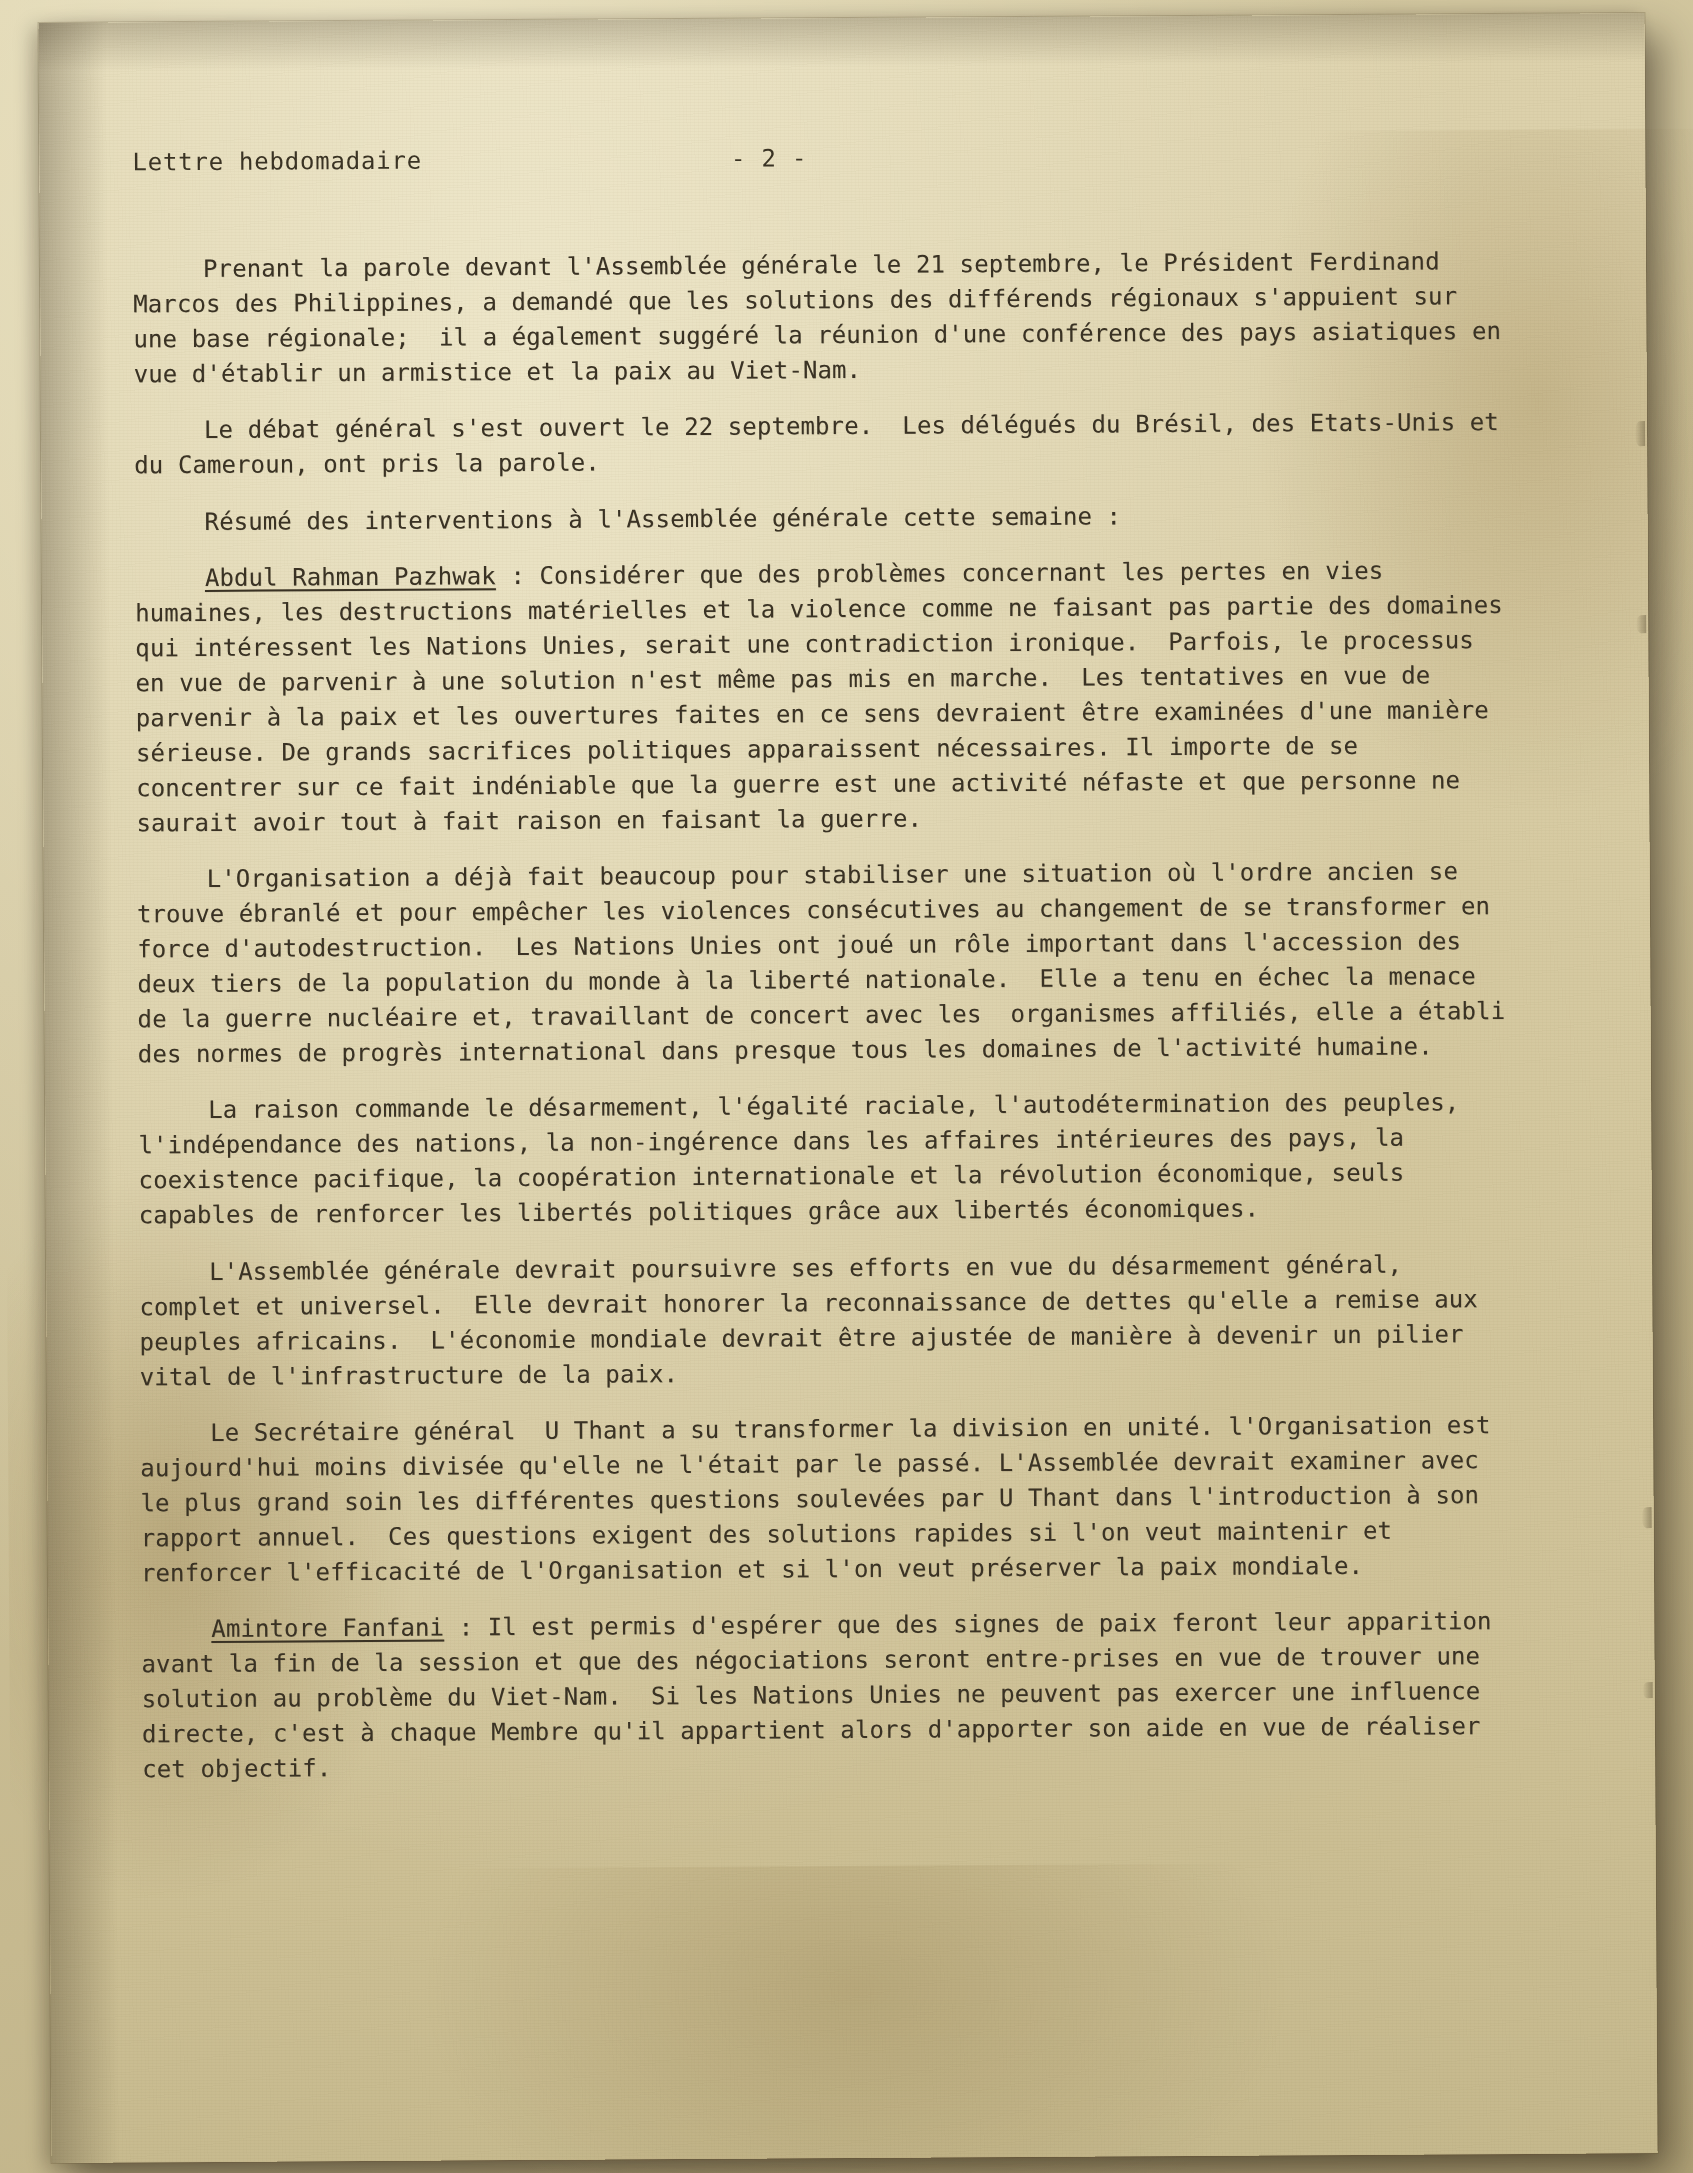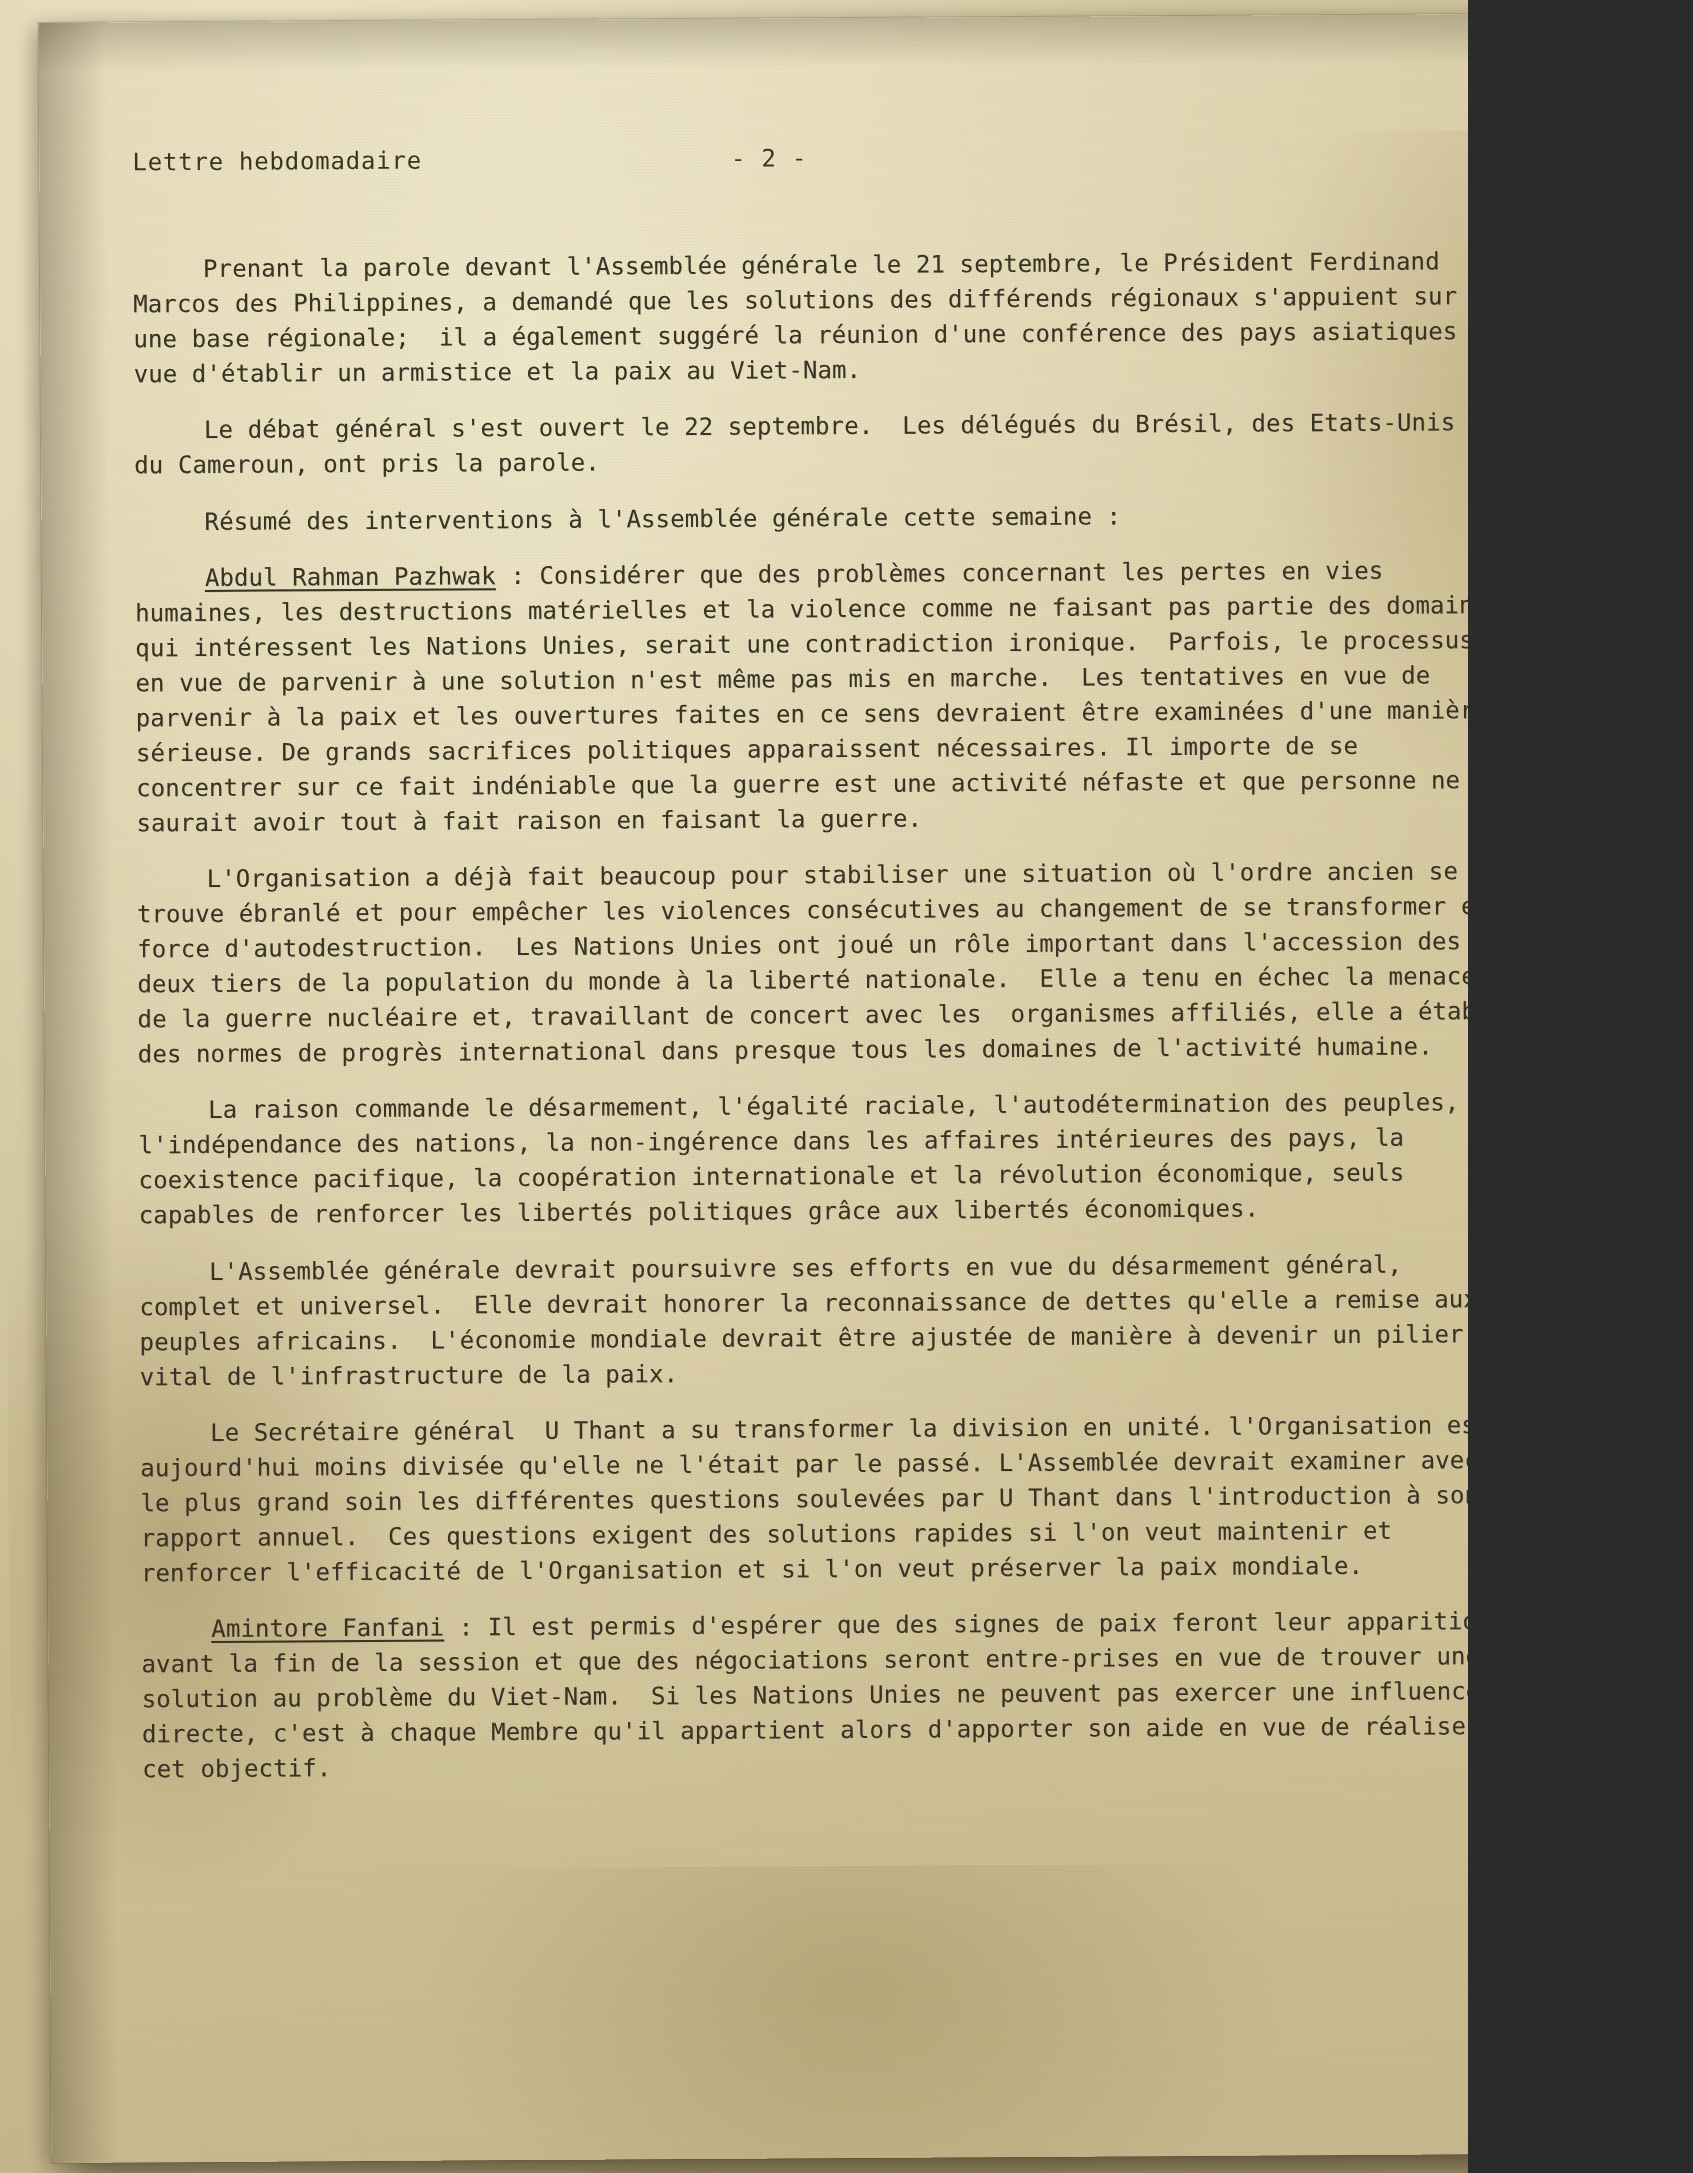--- a/index.html
+++ b/index.html
@@ -8,21 +8,21 @@
     background: #2b2b2b;
   }
   body {
     width: 1693px;
     height: 2174px;
     overflow: hidden;
   }
 
   .page {
     position: relative;
-    width: 1468px;
+    width: 1693px;
     height: 2174px;
     background: #c9bd95;
     background-image:
       radial-gradient(ellipse at 20% 10%, rgba(255,250,225,0.55) 0%, rgba(255,250,225,0) 55%),
       radial-gradient(ellipse at 85% 85%, rgba(120,100,60,0.22) 0%, rgba(120,100,60,0) 60%),
       linear-gradient(160deg, #d6cba4 0%, #cdc199 35%, #c6b98f 70%, #bdb084 100%);
     overflow: hidden;
   }
 
   

